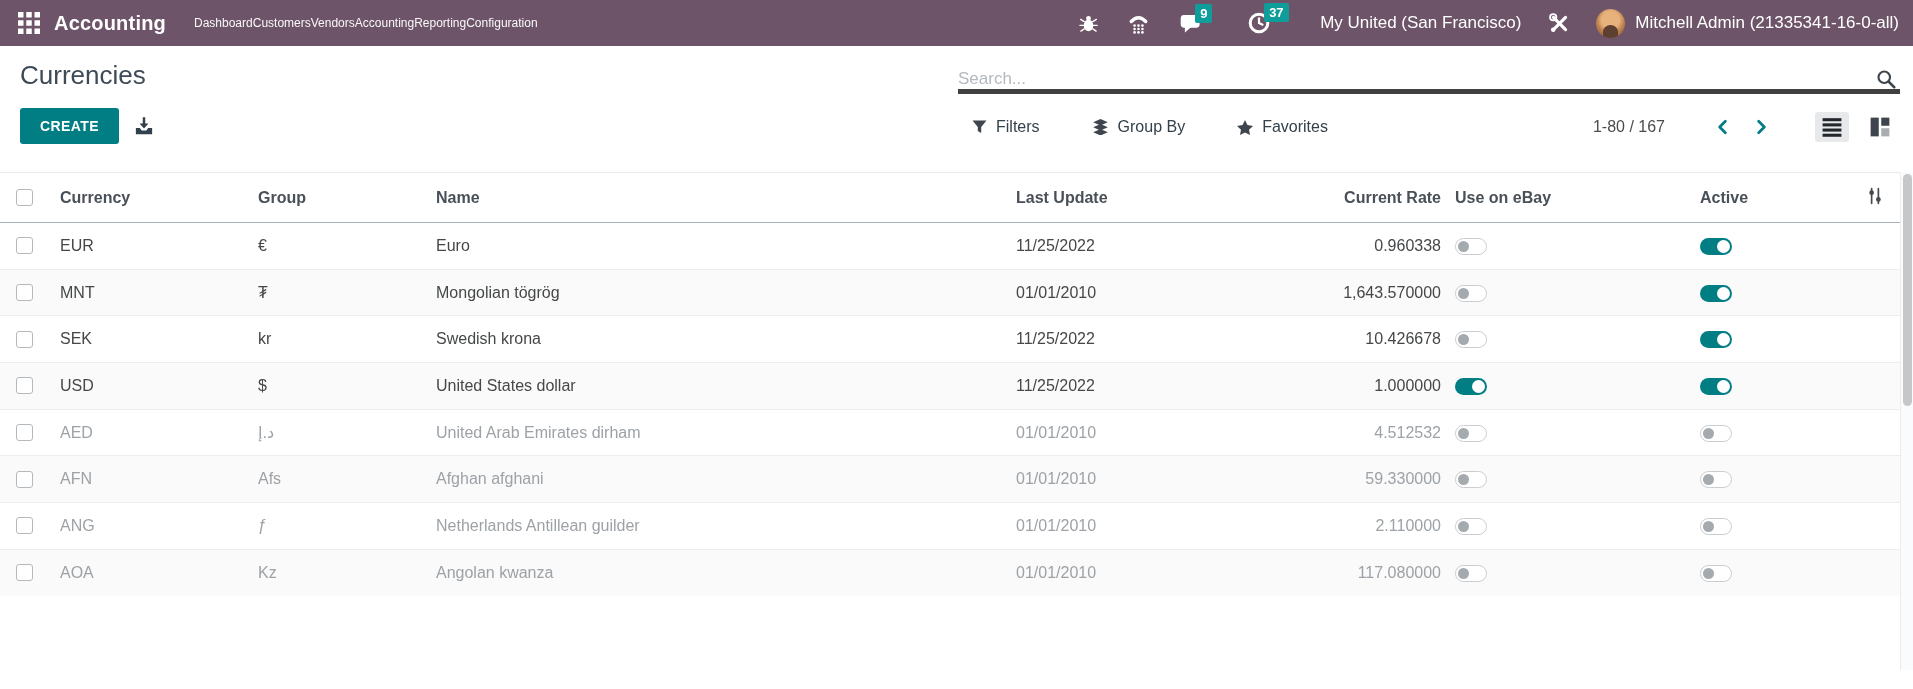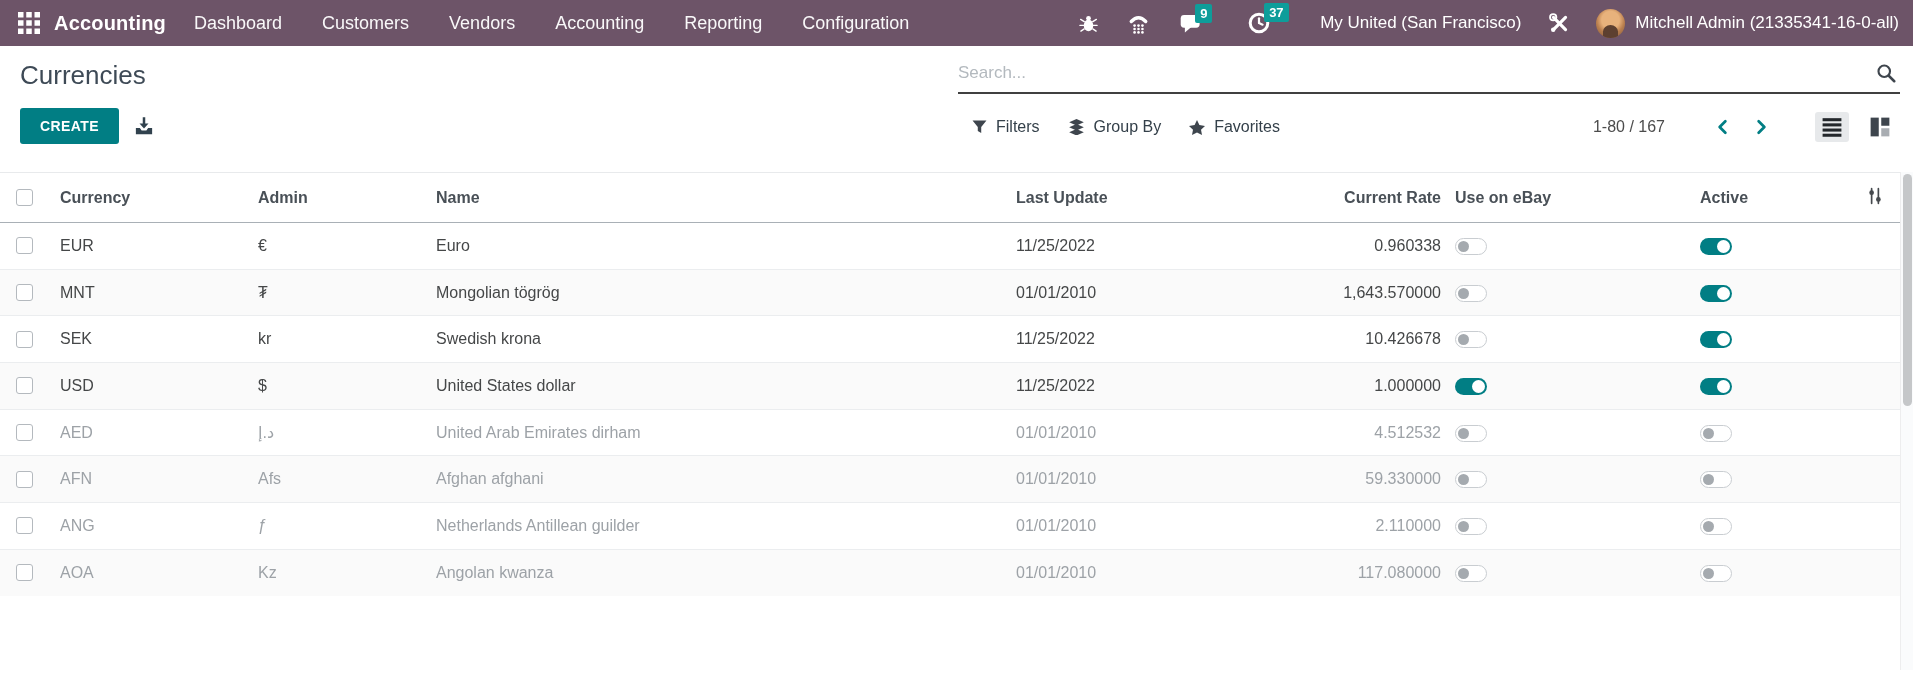--- a/index.html
+++ b/index.html
@@ -5,21 +5,21 @@
   * { margin:0; padding:0; box-sizing:border-box; }
   html,body { width:1913px; height:689px; overflow:hidden; background:#fff;
     font-family:"Liberation Sans","DejaVu Sans",sans-serif; }
   .screen { position:relative; width:1913px; height:670px; }
 
   
   .topbar { height:46px; background:#6d5468; display:flex; align-items:center;
     color:#fff; padding:0 14px 0 12px; }
   .apps-btn { width:34px; height:34px; display:flex; align-items:center; justify-content:center; cursor:pointer; }
   .brand { font-size:20px; font-weight:700; margin:0 28px 0 8px; letter-spacing:.2px; }
-  .menu { display:flex; align-items:center; gap:40px; font-size:18px; }
+  .menu { display:flex; align-items:center; font-size:12px; }
   .menu a { color:rgba(255,255,255,.96); text-decoration:none; cursor:pointer; }
   .tb-right { margin-left:auto; display:flex; align-items:center; }
   .sys-icon { position:relative; margin-left:30px; display:flex; align-items:center; cursor:pointer; }
   .sys-icon.with-badge { margin-right:16px; }
   .badge { position:absolute; top:-9px; left:16px; background:#0e9d9a; color:#fff;
     font-size:13px; font-weight:700; line-height:1; padding:3px 5px; border-radius:2px; }
   .company { margin-left:34px; font-size:17px; white-space:nowrap; cursor:pointer; }
   .tools { margin-left:28px; cursor:pointer; display:flex; }
   .user { display:flex; align-items:center; margin-left:26px; cursor:pointer;justify-content:space-between; }
   .avatar { width:29px; height:29px; border-radius:50%; overflow:hidden; flex:none;
@@ -31,29 +31,29 @@
   
   .control-panel { position:relative; height:126px; background:#fff; }
   .page-title { position:absolute; left:20px; top:14px; font-size:26px; font-weight:400; color:#3e4a56; }
   .cp-buttons { position:absolute; left:20px; top:62px; display:flex; align-items:center; gap:15px; }
   .btn-create { background:#017e84; color:#fff; border:none; font-size:14px; font-weight:700;
     letter-spacing:.4px; padding:10px 20px; border-radius:3px; cursor:pointer;
     font-family:"Liberation Sans",sans-serif; }
   .dl-icon { cursor:pointer; display:flex; }
 
   .search-bar { position:absolute; left:958px; top:8px; width:942px; height:40px;
-    border-bottom:2px solid #404040; display:flex; align-items:center; }
+    border-bottom:5px solid #404040; display:flex; align-items:flex-end; }
   .search-bar input { flex:1; border:none; outline:none; font-size:17px; color:#333;
     font-family:"Liberation Sans",sans-serif; }
   .search-bar input::placeholder { color:#b3b9be; }
   .search-icon { flex:none; margin-right:4px; cursor:pointer; display:flex; }
 
   .cp-row2 { position:absolute; left:958px; right:16px; top:58px; height:46px;
     display:flex; align-items:center; }
-  .filter-group { display:flex; align-items:center; gap:28px; margin-left:14px; }
+  .filter-group { display:flex; align-items:center; gap:52px; margin-left:14px; }
   .filter-item { display:flex; align-items:center; gap:9px; font-size:16px; color:#34404a;
     cursor:pointer; white-space:nowrap; }
   .pager { margin-left:auto; display:flex; align-items:center; font-size:16px; color:#4c4c4c;gap:24px; }
   .pager-nav { display:flex; align-items:center; gap:24px; margin-left:26px; }
   .pager-btn { cursor:pointer; display:flex; }
   .view-switcher { display:flex; align-items:center; gap:14px; margin-left:46px; }
   .view-btn { width:34px; height:30px; display:flex; align-items:center; justify-content:center;
     border-radius:3px; cursor:pointer; }
   .view-btn.active { background:#e7e9eb; }
 
@@ -295,21 +295,21 @@
           <col class="col-ebay">
           <col class="col-act">
           <col class="col-set">
       </colgroup>
       <thead>
         <tr>
           <th class="cb-cell">
               <div class="cb"></div>
             </th>
           <th class="pad">Currency</th>
-          <th class="pad">Admin</th>
+          <th class="pad">Group</th>
           <th class="pad">Name</th>
           <th class="pad">Last Update</th>
           <th class="rate">Current Rate</th>
           <th class="pad">Use on eBay</th>
           <th class="pad">Active</th>
           <th class="set-cell">
             <svg width="18" height="18" viewBox="0 0 16 16">
               <g stroke="#45494d" stroke-width="1.5" stroke-linecap="round">
                 <line x1="5" y1="1.5" x2="5" y2="14.5"></line>
                   <line x1="11" y1="1.5" x2="11" y2="14.5"></line>

